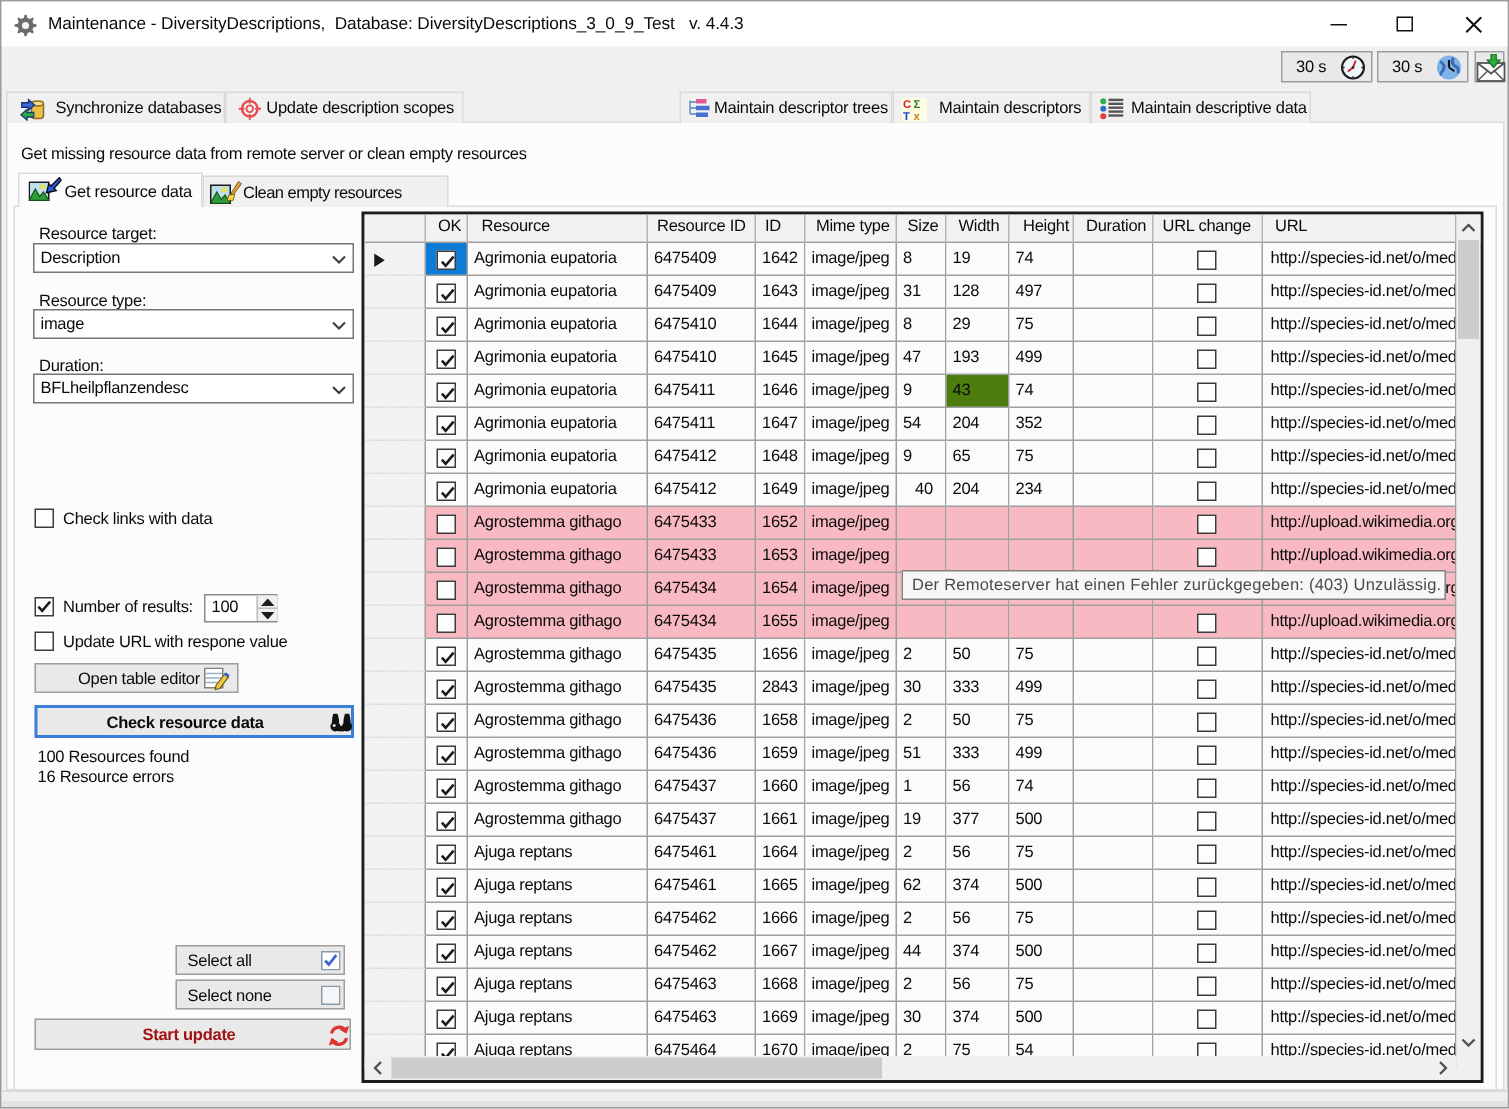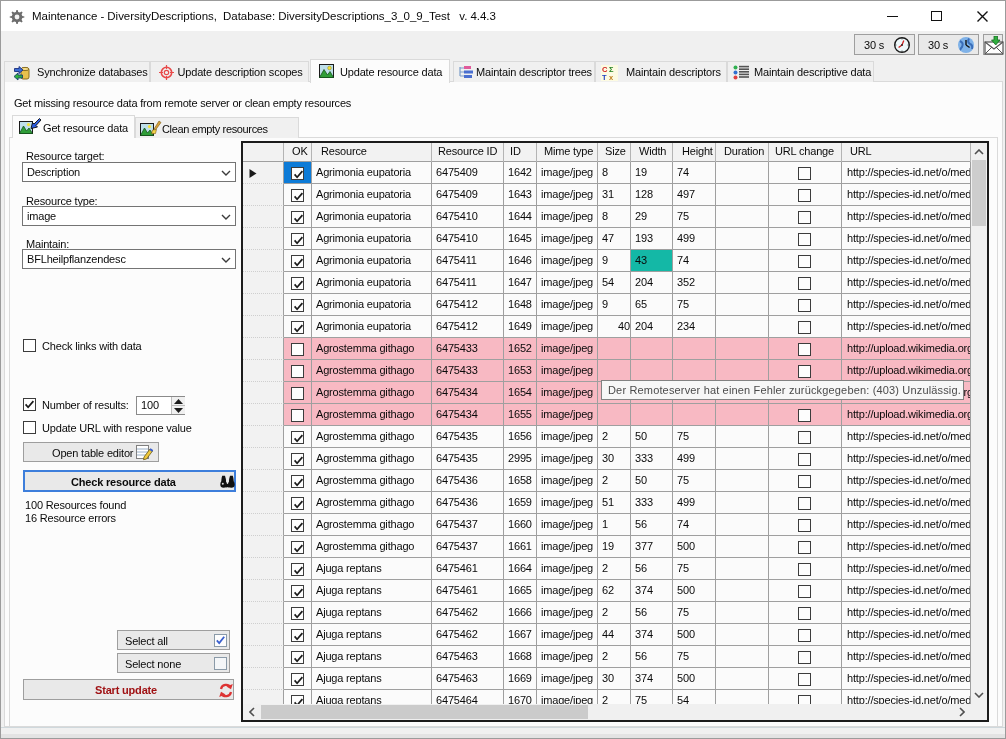--- a/index.html
+++ b/index.html
@@ -63,28 +63,20 @@
 <span class="abs" style="left:32px;top:4px">Synchronize databases</span>
 </div>
 <div class="tab" style="left:148.5px;top:60px;width:159.5px;height:21px">
 <span class="abs" style="left:8px;top:3px"><svg width="15" height="15" viewBox="0 0 15 15">
 <circle cx="7.5" cy="7.5" r="5.2" fill="none" stroke="#e84a4a" stroke-width="1.6"></circle>
 <circle cx="7.5" cy="7.5" r="2.2" fill="none" stroke="#e84a4a" stroke-width="1.2"></circle>
 <path d="M7.5 0 L7.5 4 M7.5 11 L7.5 15 M0 7.5 L4 7.5 M11 7.5 L15 7.5" stroke="#e84a4a" stroke-width="1.2"></path>
 </svg></span>
 <span class="abs" style="left:27px;top:4px">Update description scopes</span>
 </div>
-<div class="tab" style="left:309.0px;top:57.5px;width:140.0px;height:24.5px;background:#fcfcfc;z-index:5">
-<span class="abs" style="left:8px;top:4px"><svg width="15" height="14" viewBox="0 0 15 14">
-<rect x="0.5" y="0.5" width="14" height="13" fill="#bfe0ea" stroke="#1a1a1a" stroke-width="1"></rect>
-<circle cx="10.5" cy="4" r="1.8" fill="#f5e43a" stroke="#8f8410" stroke-width="0.5"></circle>
-<path d="M0.5 13.5 L5 5.5 L8.5 11 L11 7.5 L14.5 13.5 Z" fill="#2f9e38" stroke="#14541a" stroke-width="0.8"></path>
-</svg></span>
-<span class="abs" style="left:29px;top:6px">Update resource data</span>
-</div>
 <div class="tab" style="left:452.0px;top:60px;width:142.0px;height:21px">
 <span class="abs" style="left:4px;top:3px"><svg width="16" height="14" viewBox="0 0 16 14">
 <path d="M2 2 L2 11 M2 3 L7 3 M2 7 L7 7 M2 11 L7 11" stroke="#7a9cc8" stroke-width="1.2" fill="none"></path>
 <rect x="6" y="1" width="7" height="3" fill="#e05a9a"></rect>
           <rect x="6" y="5.5" width="9" height="3" fill="#4a6fd0"></rect>
           <rect x="6" y="10" width="8" height="3" fill="#4a6fd0"></rect>
 </svg></span>
 <span class="abs" style="left:22px;top:4px">Maintain descriptor trees</span>
 </div>
 <div class="tab" style="left:594.0px;top:60px;width:132.0px;height:21px">
@@ -144,21 +136,21 @@
         <path d="M1 1 L5 5 L9 1" stroke="#3c3c3c" stroke-width="1.4" fill="none"></path>
       </svg>
     </div>
 <div class="abs" style="left:25px;top:194px;white-space:nowrap;">Resource type:</div>
 <div class="abs" style="left:21px;top:205px;width:214px;height:20px;background:#fff;border:1px solid #747474;box-sizing:border-box">
       <span class="abs" style="left:4px;top:3px">image</span>
       <svg class="abs" style="left:198px;top:7px" width="10" height="6" viewBox="0 0 10 6">
         <path d="M1 1 L5 5 L9 1" stroke="#3c3c3c" stroke-width="1.4" fill="none"></path>
       </svg>
     </div>
-<div class="abs" style="left:25px;top:237px;white-space:nowrap;">Maintain:</div>
+<div class="abs" style="left:25px;top:237px;white-space:nowrap;">Duration:</div>
 <div class="abs" style="left:21px;top:248px;width:214px;height:20px;background:#fff;border:1px solid #747474;box-sizing:border-box">
       <span class="abs" style="left:4px;top:3px">BFLheilpflanzendesc</span>
       <svg class="abs" style="left:198px;top:7px" width="10" height="6" viewBox="0 0 10 6">
         <path d="M1 1 L5 5 L9 1" stroke="#3c3c3c" stroke-width="1.4" fill="none"></path>
       </svg>
     </div>
 <div style="position:absolute;left:22px;top:338px;width:13px;height:13px;background:#fff;border:1px solid #3c3c3c;box-sizing:border-box"></div>
 <div class="abs" style="left:41px;top:339px;white-space:nowrap;">Check links with data</div>
 <div style="position:absolute;left:22px;top:397px;width:13px;height:13px;background:#fff;border:1px solid #3c3c3c;box-sizing:border-box">
       <svg width="13" height="13" viewBox="0 0 13 13" style="position:absolute;left:-1px;top:-1px">
@@ -340,21 +332,21 @@
               <svg width="13" height="13" viewBox="0 0 13 13" style="position:absolute;left:0;top:0">
                 <path d="M2.6 6.4 L5.1 9.2 L10.4 3.1" stroke="#1a1a1a" stroke-width="1.7" fill="none"></path>
               </svg>
             </div>
           </div>
           <div style="position:absolute;left:28px;top:0;width:120px;height:22px;box-sizing:border-box;border-right:1px solid #9f9f9f;border-bottom:1px solid #9f9f9f;background:#fbfbfb;padding:4px 0 0 4px;overflow:hidden;white-space:nowrap;text-align:left;">Agrimonia eupatoria</div>
           <div style="position:absolute;left:148px;top:0;width:72px;height:22px;box-sizing:border-box;border-right:1px solid #9f9f9f;border-bottom:1px solid #9f9f9f;background:#fbfbfb;padding:4px 0 0 4px;overflow:hidden;white-space:nowrap;text-align:left;">6475411</div>
           <div style="position:absolute;left:220px;top:0;width:33px;height:22px;box-sizing:border-box;border-right:1px solid #9f9f9f;border-bottom:1px solid #9f9f9f;background:#fbfbfb;padding:4px 0 0 4px;overflow:hidden;white-space:nowrap;text-align:left;">1646</div>
           <div style="position:absolute;left:253px;top:0;width:61px;height:22px;box-sizing:border-box;border-right:1px solid #9f9f9f;border-bottom:1px solid #9f9f9f;background:#fbfbfb;padding:4px 0 0 4px;overflow:hidden;white-space:nowrap;text-align:left;">image/jpeg</div>
           <div style="position:absolute;left:314px;top:0;width:33px;height:22px;box-sizing:border-box;border-right:1px solid #9f9f9f;border-bottom:1px solid #9f9f9f;background:#fbfbfb;padding:4px 0 0 4px;overflow:hidden;white-space:nowrap;text-align:left;">9</div>
-          <div style="position:absolute;left:347px;top:0;width:42px;height:22px;box-sizing:border-box;border-right:1px solid #9f9f9f;border-bottom:1px solid #9f9f9f;background:#14b8a6;padding:4px 0 0 4px;overflow:hidden;white-space:nowrap;text-align:left;">43</div>
+          <div style="position:absolute;left:347px;top:0;width:42px;height:22px;box-sizing:border-box;border-right:1px solid #9f9f9f;border-bottom:1px solid #9f9f9f;background:#4d7c0f;padding:4px 0 0 4px;overflow:hidden;white-space:nowrap;text-align:left;">43</div>
           <div style="position:absolute;left:389px;top:0;width:43px;height:22px;box-sizing:border-box;border-right:1px solid #9f9f9f;border-bottom:1px solid #9f9f9f;background:#fbfbfb;padding:4px 0 0 4px;overflow:hidden;white-space:nowrap;text-align:left;">74</div>
           <div style="position:absolute;left:432px;top:0;width:53px;height:22px;box-sizing:border-box;border-right:1px solid #9f9f9f;border-bottom:1px solid #9f9f9f;background:#fbfbfb;padding:4px 0 0 4px;overflow:hidden;white-space:nowrap;text-align:left;"></div>
           <div style="position:absolute;left:485px;top:0;width:73px;height:22px;box-sizing:border-box;border-right:1px solid #9f9f9f;border-bottom:1px solid #9f9f9f;background:#fbfbfb">
             <div style="position:absolute;left:29px;top:5px;width:13px;height:13px;background:#fdfdfd;border:1px solid #3c3c3c;box-sizing:border-box"></div>
           </div>
           <div style="position:absolute;left:558px;top:0;width:129px;height:22px;box-sizing:border-box;border-right:1px solid #9f9f9f;border-bottom:1px solid #9f9f9f;background:#fbfbfb;padding:4px 0 0 5px;overflow:hidden;white-space:nowrap;text-align:left;">http://species-id.net/o/med</div>
         </div>
         <div style="position:absolute;left:0;top:106.5px;width:41px;height:22px;box-sizing:border-box;background:#f2f2f2;border-right:1px solid #9f9f9f;border-bottom:1px dotted #cfcfcf"></div>
         <div style="position:absolute;left:41px;top:128.5px;width:687px;height:22px;border-bottom:1px solid #9f9f9f;box-sizing:border-box">
           <div style="position:absolute;left:0;top:0;width:28px;height:22px;box-sizing:border-box;border-right:1px solid #9f9f9f;border-bottom:1px solid #9f9f9f;background:#fbfbfb">
@@ -405,21 +397,21 @@
             <div style="position:absolute;left:7px;top:5px;width:13px;height:13px;background:#fdfdfd;border:1px solid #3c3c3c;box-sizing:border-box">
               <svg width="13" height="13" viewBox="0 0 13 13" style="position:absolute;left:0;top:0">
                 <path d="M2.6 6.4 L5.1 9.2 L10.4 3.1" stroke="#1a1a1a" stroke-width="1.7" fill="none"></path>
               </svg>
             </div>
           </div>
           <div style="position:absolute;left:28px;top:0;width:120px;height:22px;box-sizing:border-box;border-right:1px solid #9f9f9f;border-bottom:1px solid #9f9f9f;background:#fbfbfb;padding:4px 0 0 4px;overflow:hidden;white-space:nowrap;text-align:left;">Agrimonia eupatoria</div>
           <div style="position:absolute;left:148px;top:0;width:72px;height:22px;box-sizing:border-box;border-right:1px solid #9f9f9f;border-bottom:1px solid #9f9f9f;background:#fbfbfb;padding:4px 0 0 4px;overflow:hidden;white-space:nowrap;text-align:left;">6475412</div>
           <div style="position:absolute;left:220px;top:0;width:33px;height:22px;box-sizing:border-box;border-right:1px solid #9f9f9f;border-bottom:1px solid #9f9f9f;background:#fbfbfb;padding:4px 0 0 4px;overflow:hidden;white-space:nowrap;text-align:left;">1649</div>
           <div style="position:absolute;left:253px;top:0;width:61px;height:22px;box-sizing:border-box;border-right:1px solid #9f9f9f;border-bottom:1px solid #9f9f9f;background:#fbfbfb;padding:4px 0 0 4px;overflow:hidden;white-space:nowrap;text-align:left;">image/jpeg</div>
-          <div style="position:absolute;left:314px;top:0;width:33px;height:22px;box-sizing:border-box;border-right:1px solid #9f9f9f;border-bottom:1px solid #9f9f9f;background:#fbfbfb;padding:4px 0 0 4px;overflow:hidden;white-space:nowrap;text-align:right;">40</div>
+          <div style="position:absolute;left:314px;top:0;width:33px;height:22px;box-sizing:border-box;border-right:1px solid #9f9f9f;border-bottom:1px solid #9f9f9f;background:#fbfbfb;padding:4px 0 0 4px;overflow:hidden;white-space:nowrap;text-align:center;">40</div>
           <div style="position:absolute;left:347px;top:0;width:42px;height:22px;box-sizing:border-box;border-right:1px solid #9f9f9f;border-bottom:1px solid #9f9f9f;background:#fbfbfb;padding:4px 0 0 4px;overflow:hidden;white-space:nowrap;text-align:left;">204</div>
           <div style="position:absolute;left:389px;top:0;width:43px;height:22px;box-sizing:border-box;border-right:1px solid #9f9f9f;border-bottom:1px solid #9f9f9f;background:#fbfbfb;padding:4px 0 0 4px;overflow:hidden;white-space:nowrap;text-align:left;">234</div>
           <div style="position:absolute;left:432px;top:0;width:53px;height:22px;box-sizing:border-box;border-right:1px solid #9f9f9f;border-bottom:1px solid #9f9f9f;background:#fbfbfb;padding:4px 0 0 4px;overflow:hidden;white-space:nowrap;text-align:left;"></div>
           <div style="position:absolute;left:485px;top:0;width:73px;height:22px;box-sizing:border-box;border-right:1px solid #9f9f9f;border-bottom:1px solid #9f9f9f;background:#fbfbfb">
             <div style="position:absolute;left:29px;top:5px;width:13px;height:13px;background:#fdfdfd;border:1px solid #3c3c3c;box-sizing:border-box"></div>
           </div>
           <div style="position:absolute;left:558px;top:0;width:129px;height:22px;box-sizing:border-box;border-right:1px solid #9f9f9f;border-bottom:1px solid #9f9f9f;background:#fbfbfb;padding:4px 0 0 5px;overflow:hidden;white-space:nowrap;text-align:left;">http://species-id.net/o/med</div>
         </div>
         <div style="position:absolute;left:0;top:172.5px;width:41px;height:22px;box-sizing:border-box;background:#f2f2f2;border-right:1px solid #9f9f9f;border-bottom:1px dotted #cfcfcf"></div>
         <div style="position:absolute;left:41px;top:194.5px;width:687px;height:22px;border-bottom:1px solid #9f9f9f;box-sizing:border-box">
@@ -519,21 +511,21 @@
         <div style="position:absolute;left:41px;top:304.5px;width:687px;height:22px;border-bottom:1px solid #9f9f9f;box-sizing:border-box">
           <div style="position:absolute;left:0;top:0;width:28px;height:22px;box-sizing:border-box;border-right:1px solid #9f9f9f;border-bottom:1px solid #9f9f9f;background:#fbfbfb">
             <div style="position:absolute;left:7px;top:5px;width:13px;height:13px;background:#fdfdfd;border:1px solid #3c3c3c;box-sizing:border-box">
               <svg width="13" height="13" viewBox="0 0 13 13" style="position:absolute;left:0;top:0">
                 <path d="M2.6 6.4 L5.1 9.2 L10.4 3.1" stroke="#1a1a1a" stroke-width="1.7" fill="none"></path>
               </svg>
             </div>
           </div>
           <div style="position:absolute;left:28px;top:0;width:120px;height:22px;box-sizing:border-box;border-right:1px solid #9f9f9f;border-bottom:1px solid #9f9f9f;background:#fbfbfb;padding:4px 0 0 4px;overflow:hidden;white-space:nowrap;text-align:left;">Agrostemma githago</div>
           <div style="position:absolute;left:148px;top:0;width:72px;height:22px;box-sizing:border-box;border-right:1px solid #9f9f9f;border-bottom:1px solid #9f9f9f;background:#fbfbfb;padding:4px 0 0 4px;overflow:hidden;white-space:nowrap;text-align:left;">6475435</div>
-          <div style="position:absolute;left:220px;top:0;width:33px;height:22px;box-sizing:border-box;border-right:1px solid #9f9f9f;border-bottom:1px solid #9f9f9f;background:#fbfbfb;padding:4px 0 0 4px;overflow:hidden;white-space:nowrap;text-align:left;">2995</div>
+          <div style="position:absolute;left:220px;top:0;width:33px;height:22px;box-sizing:border-box;border-right:1px solid #9f9f9f;border-bottom:1px solid #9f9f9f;background:#fbfbfb;padding:4px 0 0 4px;overflow:hidden;white-space:nowrap;text-align:left;">2843</div>
           <div style="position:absolute;left:253px;top:0;width:61px;height:22px;box-sizing:border-box;border-right:1px solid #9f9f9f;border-bottom:1px solid #9f9f9f;background:#fbfbfb;padding:4px 0 0 4px;overflow:hidden;white-space:nowrap;text-align:left;">image/jpeg</div>
           <div style="position:absolute;left:314px;top:0;width:33px;height:22px;box-sizing:border-box;border-right:1px solid #9f9f9f;border-bottom:1px solid #9f9f9f;background:#fbfbfb;padding:4px 0 0 4px;overflow:hidden;white-space:nowrap;text-align:left;">30</div>
           <div style="position:absolute;left:347px;top:0;width:42px;height:22px;box-sizing:border-box;border-right:1px solid #9f9f9f;border-bottom:1px solid #9f9f9f;background:#fbfbfb;padding:4px 0 0 4px;overflow:hidden;white-space:nowrap;text-align:left;">333</div>
           <div style="position:absolute;left:389px;top:0;width:43px;height:22px;box-sizing:border-box;border-right:1px solid #9f9f9f;border-bottom:1px solid #9f9f9f;background:#fbfbfb;padding:4px 0 0 4px;overflow:hidden;white-space:nowrap;text-align:left;">499</div>
           <div style="position:absolute;left:432px;top:0;width:53px;height:22px;box-sizing:border-box;border-right:1px solid #9f9f9f;border-bottom:1px solid #9f9f9f;background:#fbfbfb;padding:4px 0 0 4px;overflow:hidden;white-space:nowrap;text-align:left;"></div>
           <div style="position:absolute;left:485px;top:0;width:73px;height:22px;box-sizing:border-box;border-right:1px solid #9f9f9f;border-bottom:1px solid #9f9f9f;background:#fbfbfb">
             <div style="position:absolute;left:29px;top:5px;width:13px;height:13px;background:#fdfdfd;border:1px solid #3c3c3c;box-sizing:border-box"></div>
           </div>
           <div style="position:absolute;left:558px;top:0;width:129px;height:22px;box-sizing:border-box;border-right:1px solid #9f9f9f;border-bottom:1px solid #9f9f9f;background:#fbfbfb;padding:4px 0 0 5px;overflow:hidden;white-space:nowrap;text-align:left;">http://species-id.net/o/med</div>
         </div>

